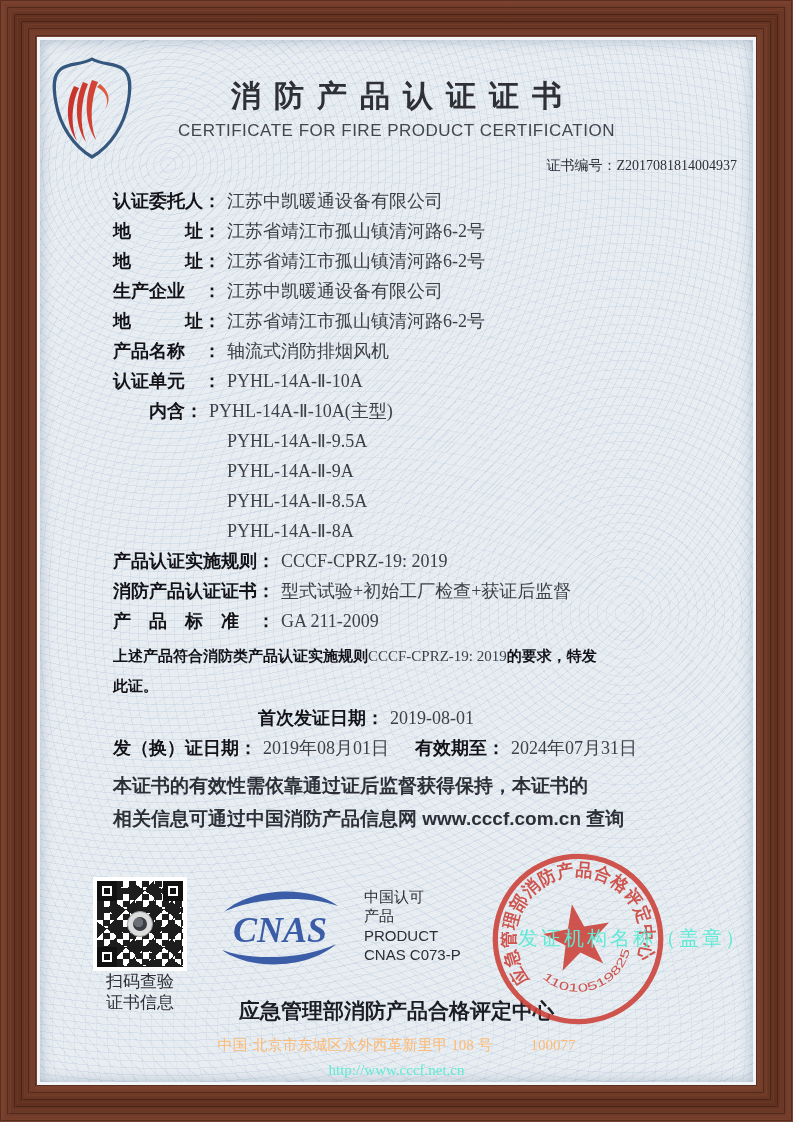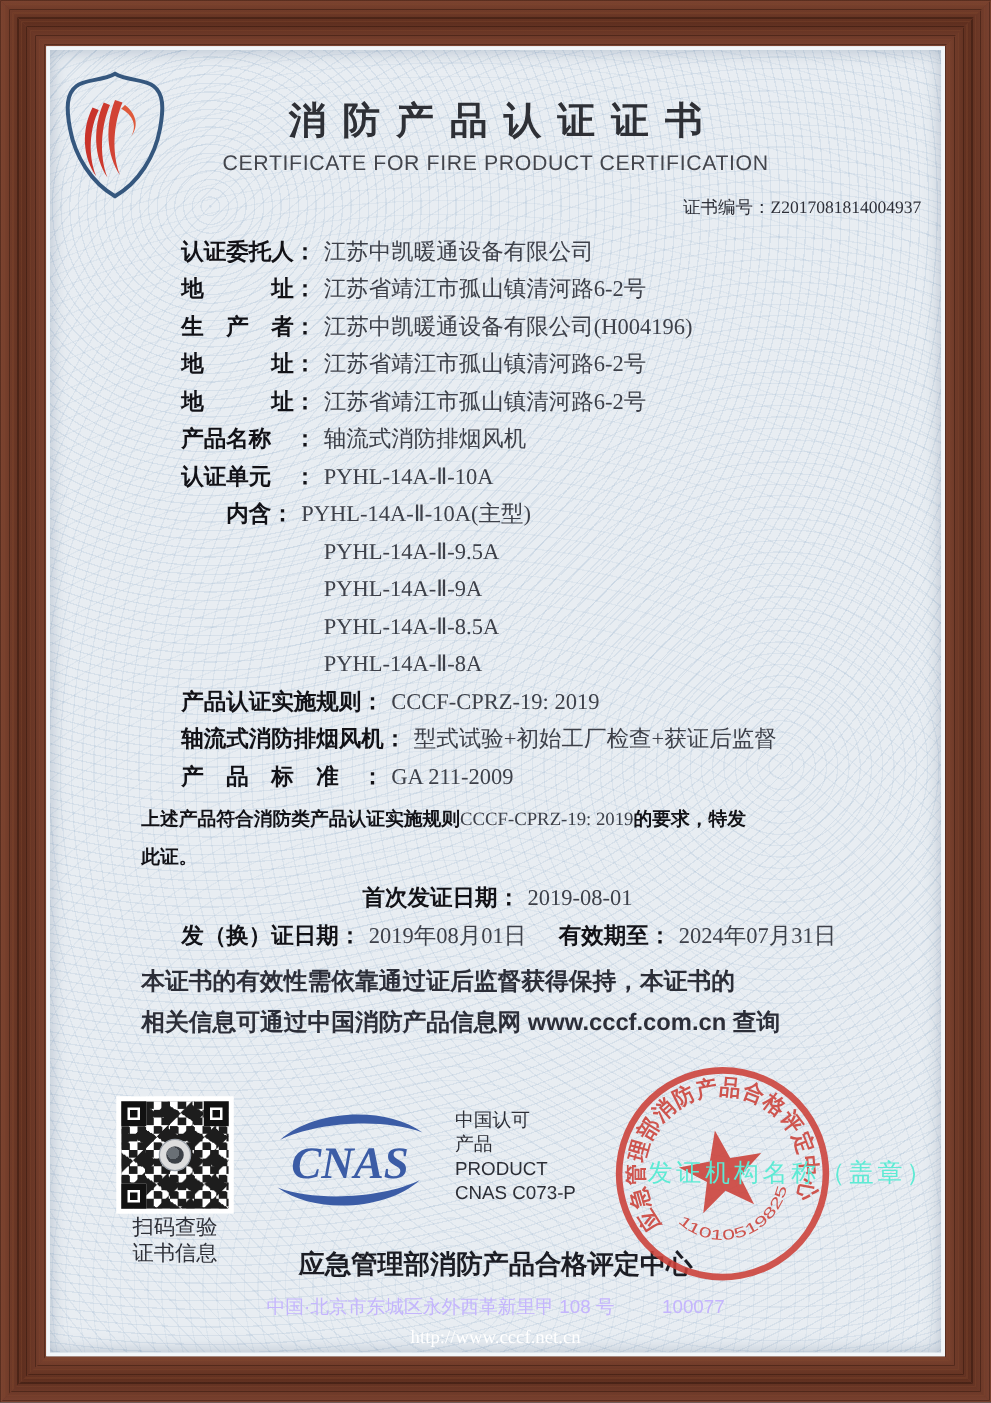--- a/index.html
+++ b/index.html
@@ -28,21 +28,21 @@
         repeating-radial-gradient(circle at 82% 55%, rgba(146,174,202,.16) 0 1px, rgba(0,0,0,0) 1px 9px),
         repeating-radial-gradient(circle at 45% 95%, rgba(150,178,204,.13) 0 1px, rgba(0,0,0,0) 1px 11px);}
   .abs{position:absolute;}
   
   .title-cn{top:76px;left:0;right:0;text-align:center;font-size:30px;font-weight:700;
             letter-spacing:13px;padding-left:13px;color:#2e3036;}
   .title-en{top:121px;left:0;right:0;text-align:center;font-size:17px;color:#43454c;letter-spacing:.5px;}
   .certno{top:157px;right:56px;font-family:"Liberation Serif",serif;font-size:14px;color:#2d2f38;}
   
   .rows{top:186px;left:113px;width:632px;}
-  .row{height:30px;line-height:30px;font-size:18px;white-space:nowrap;margin-left:32px;}
+  .row{height:30px;line-height:30px;font-size:18px;white-space:nowrap;}
   .lbl{font-weight:700;color:#121217;}
   .val{font-family:"Liberation Serif",serif;color:#3d4049;margin-left:6px;}
   .indent{padding-left:108px;}
   .statement{margin-top:5px;width:624px;line-height:29px;font-size:15px;font-weight:700;color:#121217;}
   .statement .code{font-family:"Liberation Serif",serif;font-weight:400;color:#3d4049;}
   .first-issue{margin-top:3px;padding-left:145px;}
   .valid{margin-left:26px;}
   .notice{margin-top:6px;width:624px;text-align:left;font-size:19px;line-height:33px;
           color:#2c2e38;font-weight:600;}
   
@@ -55,25 +55,25 @@
   .finder::after{content:"";position:absolute;inset:2px;background:#111;}
   .fd-tl{top:0;left:0;} .fd-tr{top:0;right:0;} .fd-bl{bottom:0;left:0;}
   .qr-logo{position:absolute;top:30px;left:30px;width:26px;height:26px;border-radius:50%;
            background:#ddd;border:1px solid #9aa0a8;box-sizing:border-box;}
   .qr-logo::after{content:"";position:absolute;inset:5px;border-radius:50%;
            background:radial-gradient(circle at 40% 40%, #6a7076 0 40%, #3c4046 41% 100%);}
   .qr-caption{top:971px;left:80px;width:120px;text-align:center;font-size:17px;line-height:21px;color:#2e3038;}
   .cnas-text{top:888px;left:364px;font-size:15px;line-height:19px;color:#2c2e36;}
   .cnas-text .cn{font-family:"Liberation Serif",serif;}
   .footer-org{top:997px;left:0;right:0;text-align:center;font-size:21px;font-weight:700;color:#1c1d24;}
-  .footer-addr{top:1036px;left:0;right:0;text-align:center;font-family:Liberation Sans, sans-serif;
-               font-size:15px;color:#c4b5fd;}
+  .footer-addr{top:1036px;left:0;right:0;text-align:center;font-family:Liberation Serif, serif;
+               font-size:15px;color:#fdba74;}
   .footer-addr .zip{margin-left:38px;}
   .footer-url{top:1062px;left:0;right:0;text-align:center;font-family:"Liberation Serif",serif;
-              font-size:15px;color:#ffffff;}
+              font-size:15px;color:#5eead4;}
   .stamp{top:851px;left:490px;width:176px;height:176px;transform:rotate(-10deg);opacity:.88;}
   .stamp-overlay{top:925px;left:518px;font-family:"Liberation Serif",serif;font-size:20px;
                  letter-spacing:3px;color:#5eead4;white-space:nowrap;}
 </style>
 </head>
 <body>
 
 <div class="page">
   <div class="wood wood-h f-top abs"></div>
   <div class="wood wood-h f-bottom abs"></div>
@@ -90,32 +90,32 @@
     <path d="M50,30 C58,36 62,46 55,55 C60,46 56,38 47,33 Z" fill="#df5a3c"></path>
   </svg>
 
   <div class="abs title-cn">消防产品认证证书</div>
   <div class="abs title-en">CERTIFICATE FOR FIRE PRODUCT CERTIFICATION</div>
   <div class="abs certno"><span>证书编号：</span><span>Z2017081814004937</span></div>
 
   <div class="abs rows">
     <div class="row"><span class="lbl">认证委托人：</span><span class="val">江苏中凯暖通设备有限公司</span></div>
     <div class="row"><span class="lbl">地　　　址：</span><span class="val">江苏省靖江市孤山镇清河路6-2号</span></div>
-    <div class="row"><span class="lbl">生　产　者：</span><span class="val">江苏中凯暖通设备有限公司(H004196)</span></div>
     <div class="row"><span class="lbl">地　　　址：</span><span class="val">江苏省靖江市孤山镇清河路6-2号</span></div>
+    <div class="row"><span class="lbl">生产企业　：</span><span class="val">江苏中凯暖通设备有限公司</span></div>
     <div class="row"><span class="lbl">地　　　址：</span><span class="val">江苏省靖江市孤山镇清河路6-2号</span></div>
     <div class="row"><span class="lbl">产品名称　：</span><span class="val">轴流式消防排烟风机</span></div>
     <div class="row"><span class="lbl">认证单元　：</span><span class="val">PYHL-14A-Ⅱ-10A</span></div>
     <div class="row"><span class="lbl">　　内含：</span><span class="val">PYHL-14A-Ⅱ-10A(主型)</span></div>
     <div class="row indent"><span class="val">PYHL-14A-Ⅱ-9.5A</span></div>
     <div class="row indent"><span class="val">PYHL-14A-Ⅱ-9A</span></div>
     <div class="row indent"><span class="val">PYHL-14A-Ⅱ-8.5A</span></div>
     <div class="row indent"><span class="val">PYHL-14A-Ⅱ-8A</span></div>
     <div class="row"><span class="lbl">产品认证实施规则：</span><span class="val">CCCF-CPRZ-19: 2019</span></div>
-    <div class="row"><span class="lbl">轴流式消防排烟风机：</span><span class="val">型式试验+初始工厂检查+获证后监督</span></div>
+    <div class="row"><span class="lbl">消防产品认证证书：</span><span class="val">型式试验+初始工厂检查+获证后监督</span></div>
     <div class="row"><span class="lbl">产　品　标　准　：</span><span class="val">GA 211-2009</span></div>
 
     <div class="statement">
       <span>上述产品符合消防类产品认证实施规则</span><span class="code">CCCF-CPRZ-19: 2019</span><span>的要求，特发</span>
       <div>此证。</div>
     </div>
 
     <div class="row first-issue"><span class="lbl">首次发证日期：</span><span class="val">2019-08-01</span></div>
     <div class="row"><span class="lbl">发（换）证日期：</span><span class="val">2019年08月01日</span><span class="lbl valid">有效期至：</span><span class="val">2024年07月31日</span></div>
 

